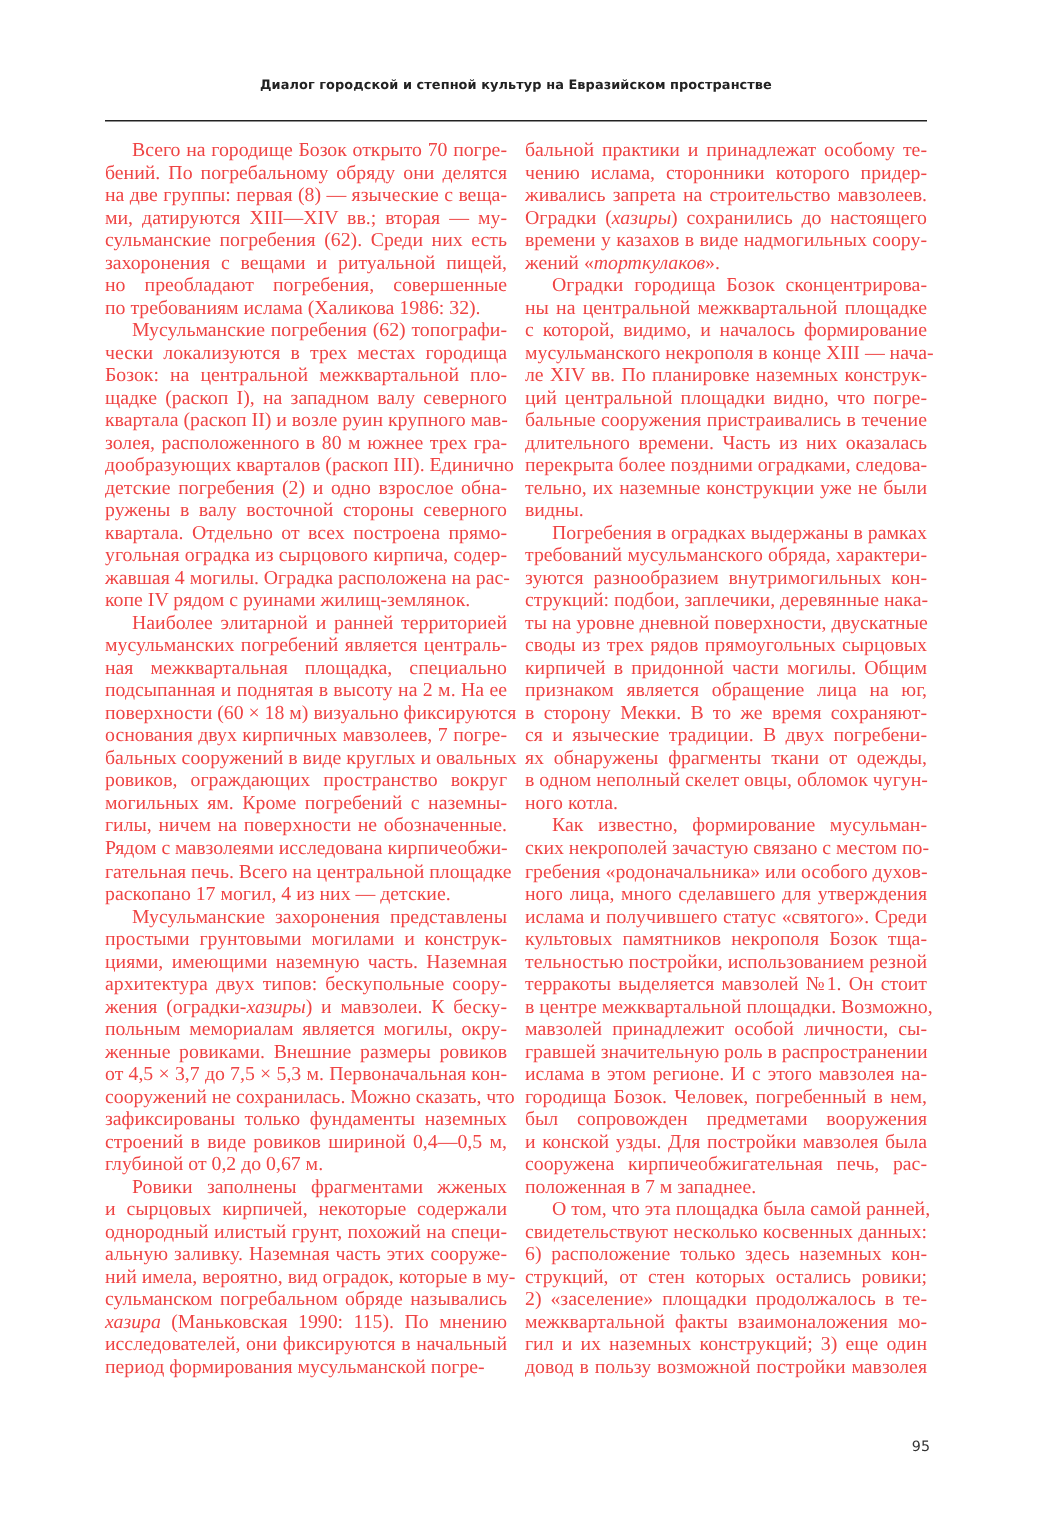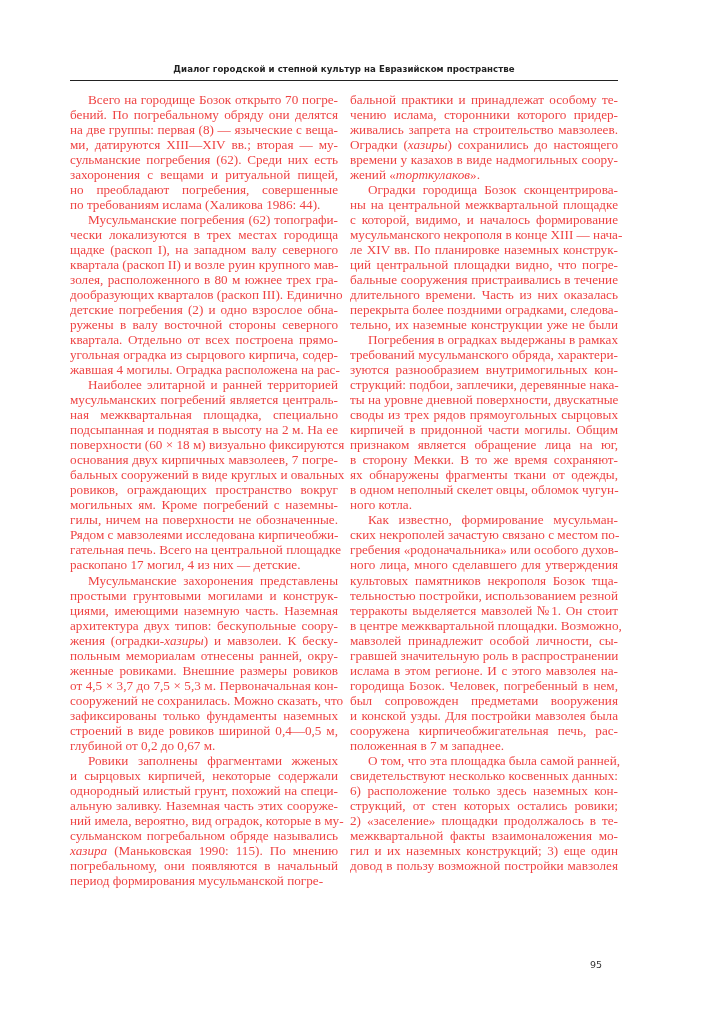--- a/index.html
+++ b/index.html
@@ -1,19 +1,19 @@
 <!DOCTYPE html>
 <html><head>
 <meta charset="utf-8">
 <style>
   html, body { margin: 0; padding: 0; background: #ffffff; }
   body { width: 706px; height: 1024px; position: relative; overflow: hidden; }
   .page { position: absolute; left: 0; top: 0; width: 706px; height: 1024px; background: #fff; }
   .running-head {
-    position: absolute; left: 70px; top: 64px; width: 548px;
+    position: absolute; left: 70px; top: 52px; width: 548px;
     text-align: center;
     font-family: "DejaVu Sans", "Liberation Sans", sans-serif;
     font-size: 8.6px; font-weight: bold; color: #222; letter-spacing: 0.05px;
   }
   .head-rule { position: absolute; left: 70px; top: 80px; width: 548px; height: 0; border-top: 1.4px solid #222; }
   .col {
     position: absolute; top: 92px; width: 268px;
     font-family: Liberation Serif, serif;
     font-size: 13.2px; line-height: 15.02px; color: #ef4444;
   }
@@ -21,55 +21,57 @@
   .col.right { left: 350px; }
   .col .ln {
     display: block; height: 15.02px; white-space: nowrap;
     text-align: justify; text-align-last: justify;
     overflow: visible;
   }
   .col .ln.last { text-align-last: left; }
   .col .ln.indent { padding-left: 18px; }
   .col .ln em { font-style: italic; }
   .page-number {
-    position: absolute; left: 590px; top: 959px; width: 30px; 
+    position: absolute; left: 590px; top: 959px; width: 30px; text-align: right;
     font-family: "DejaVu Sans", "Liberation Sans", sans-serif;
     font-size: 9.5px; color: #333;
   }
 </style>
 </head>
 <body>
 
 <div class="page">
   <div class="running-head">Диалог городской и степной культур на Евразийском пространстве</div>
   <div class="head-rule"></div>
 
   <div class="col left">
       <div>
         <span class="ln indent">Всего на городище Бозок открыто 70 погре-</span>
         <span class="ln">бений. По погребальному обряду они делятся</span>
         <span class="ln">на две группы: первая (8) — языческие с веща-</span>
         <span class="ln">ми, датируются XIII—XIV вв.; вторая — му-</span>
         <span class="ln">сульманские погребения (62). Среди них есть</span>
         <span class="ln">захоронения с вещами и ритуальной пищей,</span>
         <span class="ln">но преобладают погребения, совершенные</span>
-        <span class="ln last">по требованиям ислама (Халикова 1986: 44).</span>
+        <span class="ln last">по требованиям ислама (Халикова 1986: 32).</span>
       </div>
       <div>
         <span class="ln indent">Мусульманские погребения (62) топографи-</span>
         <span class="ln">чески локализуются в трех местах городища</span>
+        <span class="ln">Бозок: на центральной межквартальной пло-</span>
         <span class="ln">щадке (раскоп I), на западном валу северного</span>
         <span class="ln">квартала (раскоп II) и возле руин крупного мав-</span>
         <span class="ln">золея, расположенного в 80 м южнее трех гра-</span>
         <span class="ln">дообразующих кварталов (раскоп III). Единично</span>
         <span class="ln">детские погребения (2) и одно взрослое обна-</span>
         <span class="ln">ружены в валу восточной стороны северного</span>
         <span class="ln">квартала. Отдельно от всех построена прямо-</span>
         <span class="ln">угольная оградка из сырцового кирпича, содер-</span>
         <span class="ln">жавшая 4 могилы. Оградка расположена на рас-</span>
+        <span class="ln last">копе IV рядом с руинами жилищ-землянок.</span>
       </div>
       <div>
         <span class="ln indent">Наиболее элитарной и ранней территорией</span>
         <span class="ln">мусульманских погребений является централь-</span>
         <span class="ln">ная межквартальная площадка, специально</span>
         <span class="ln">подсыпанная и поднятая в высоту на 2 м. На ее</span>
         <span class="ln">поверхности (60 × 18 м) визуально фиксируются</span>
         <span class="ln">основания двух кирпичных мавзолеев, 7 погре-</span>
         <span class="ln">бальных сооружений в виде круглых и овальных</span>
         <span class="ln">ровиков, ограждающих пространство вокруг</span>
@@ -78,37 +80,37 @@
         <span class="ln">Рядом с мавзолеями исследована кирпичеобжи-</span>
         <span class="ln">гательная печь. Всего на центральной площадке</span>
         <span class="ln last">раскопано 17 могил, 4 из них — детские.</span>
       </div>
       <div>
         <span class="ln indent">Мусульманские захоронения представлены</span>
         <span class="ln">простыми грунтовыми могилами и конструк-</span>
         <span class="ln">циями, имеющими наземную часть. Наземная</span>
         <span class="ln">архитектура двух типов: бескупольные соору-</span>
         <span class="ln">жения (оградки-<em>хазиры</em>) и мавзолеи. К беску-</span>
-        <span class="ln">польным мемориалам отнесены ранней, окру-</span>
+        <span class="ln">польным мемориалам является могилы, окру-</span>
         <span class="ln">женные ровиками. Внешние размеры ровиков</span>
         <span class="ln">от 4,5 × 3,7 до 7,5 × 5,3 м. Первоначальная кон-</span>
         <span class="ln">сооружений не сохранилась. Можно сказать, что</span>
         <span class="ln">зафиксированы только фундаменты наземных</span>
         <span class="ln">строений в виде ровиков шириной 0,4—0,5 м,</span>
         <span class="ln last">глубиной от 0,2 до 0,67 м.</span>
       </div>
       <div>
         <span class="ln indent">Ровики заполнены фрагментами жженых</span>
         <span class="ln">и сырцовых кирпичей, некоторые содержали</span>
         <span class="ln">однородный илистый грунт, похожий на специ-</span>
         <span class="ln">альную заливку. Наземная часть этих сооруже-</span>
         <span class="ln">ний имела, вероятно, вид оградок, которые в му-</span>
         <span class="ln">сульманском погребальном обряде назывались</span>
         <span class="ln"><em>хазира</em> (Маньковская 1990: 115). По мнению</span>
-        <span class="ln">погребальному, они появляются в начальный</span>
+        <span class="ln">исследователей, они фиксируются в начальный</span>
         <span class="ln last">период формирования мусульманской погре-</span>
       </div>
     </div>
   <div class="col right">
       <div>
         <span class="ln">бальной практики и принадлежат особому те-</span>
         <span class="ln">чению ислама, сторонники которого придер-</span>
         <span class="ln">живались запрета на строительство мавзолеев.</span>
         <span class="ln">Оградки (<em>хазиры</em>) сохранились до настоящего</span>
         <span class="ln">времени у казахов в виде надмогильных соору-</span>
@@ -118,40 +120,43 @@
         <span class="ln indent">Оградки городища Бозок сконцентрирова-</span>
         <span class="ln">ны на центральной межквартальной площадке</span>
         <span class="ln">с которой, видимо, и началось формирование</span>
         <span class="ln">мусульманского некрополя в конце XIII — нача-</span>
         <span class="ln">ле XIV вв. По планировке наземных конструк-</span>
         <span class="ln">ций центральной площадки видно, что погре-</span>
         <span class="ln">бальные сооружения пристраивались в течение</span>
         <span class="ln">длительного времени. Часть из них оказалась</span>
         <span class="ln">перекрыта более поздними оградками, следова-</span>
         <span class="ln">тельно, их наземные конструкции уже не были</span>
+        <span class="ln last">видны.</span>
       </div>
       <div>
         <span class="ln indent">Погребения в оградках выдержаны в рамках</span>
         <span class="ln">требований мусульманского обряда, характери-</span>
         <span class="ln">зуются разнообразием внутримогильных кон-</span>
         <span class="ln">струкций: подбои, заплечики, деревянные нака-</span>
         <span class="ln">ты на уровне дневной поверхности, двускатные</span>
         <span class="ln">своды из трех рядов прямоугольных сырцовых</span>
         <span class="ln">кирпичей в придонной части могилы. Общим</span>
         <span class="ln">признаком является обращение лица на юг,</span>
         <span class="ln">в сторону Мекки. В то же время сохраняют-</span>
+        <span class="ln">ся и языческие традиции. В двух погребени-</span>
         <span class="ln">ях обнаружены фрагменты ткани от одежды,</span>
         <span class="ln">в одном неполный скелет овцы, обломок чугун-</span>
         <span class="ln last">ного котла.</span>
       </div>
       <div>
         <span class="ln indent">Как известно, формирование мусульман-</span>
         <span class="ln">ских некрополей зачастую связано с местом по-</span>
         <span class="ln">гребения «родоначальника» или особого духов-</span>
         <span class="ln">ного лица, много сделавшего для утверждения</span>
+        <span class="ln">ислама и получившего статус «святого». Среди</span>
         <span class="ln">культовых памятников некрополя Бозок тща-</span>
         <span class="ln">тельностью постройки, использованием резной</span>
         <span class="ln">терракоты выделяется мавзолей №1. Он стоит</span>
         <span class="ln">в центре межквартальной площадки. Возможно,</span>
         <span class="ln">мавзолей принадлежит особой личности, сы-</span>
         <span class="ln">гравшей значительную роль в распространении</span>
         <span class="ln">ислама в этом регионе. И с этого мавзолея на-</span>
         <span class="ln">городища Бозок. Человек, погребенный в нем,</span>
         <span class="ln">был сопровожден предметами вооружения</span>
         <span class="ln">и конской узды. Для постройки мавзолея была</span>

